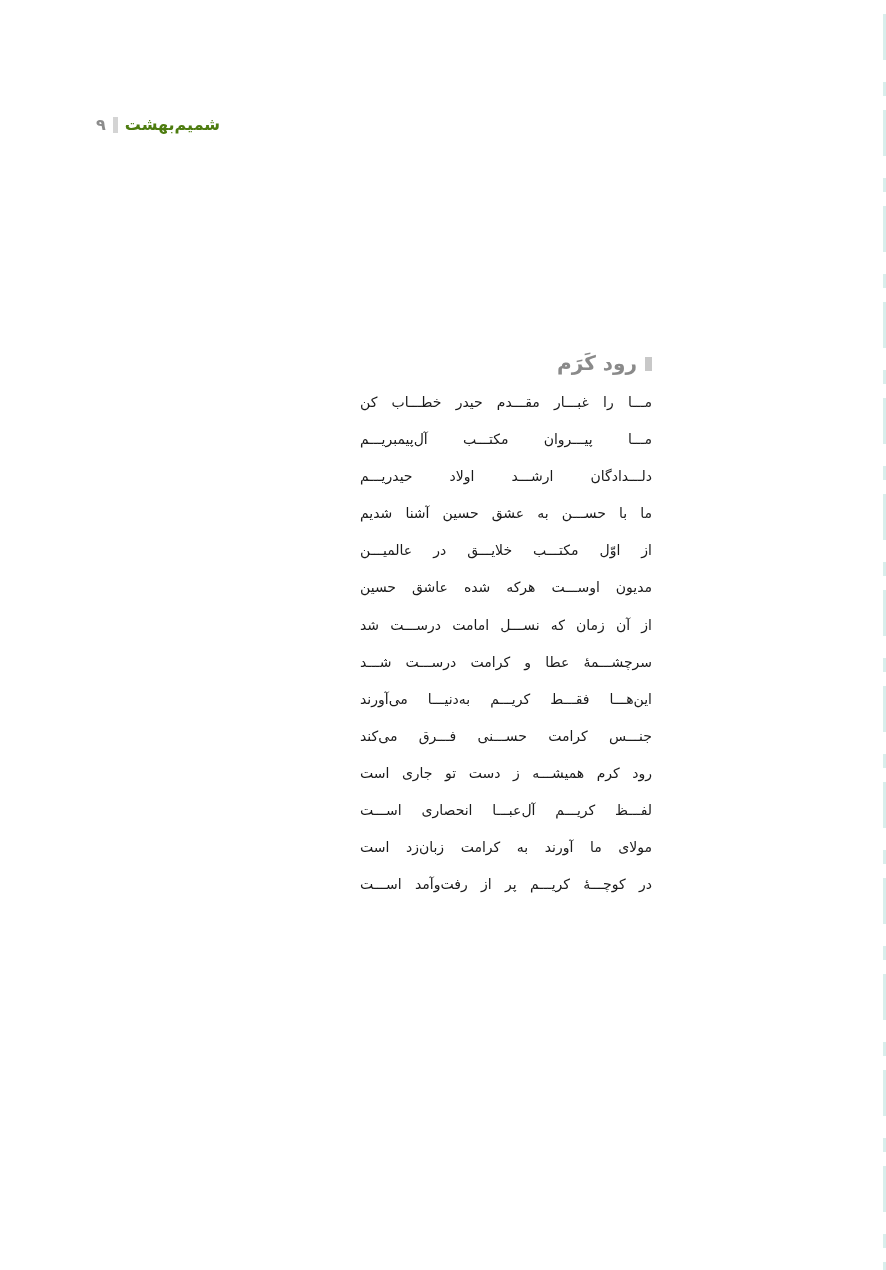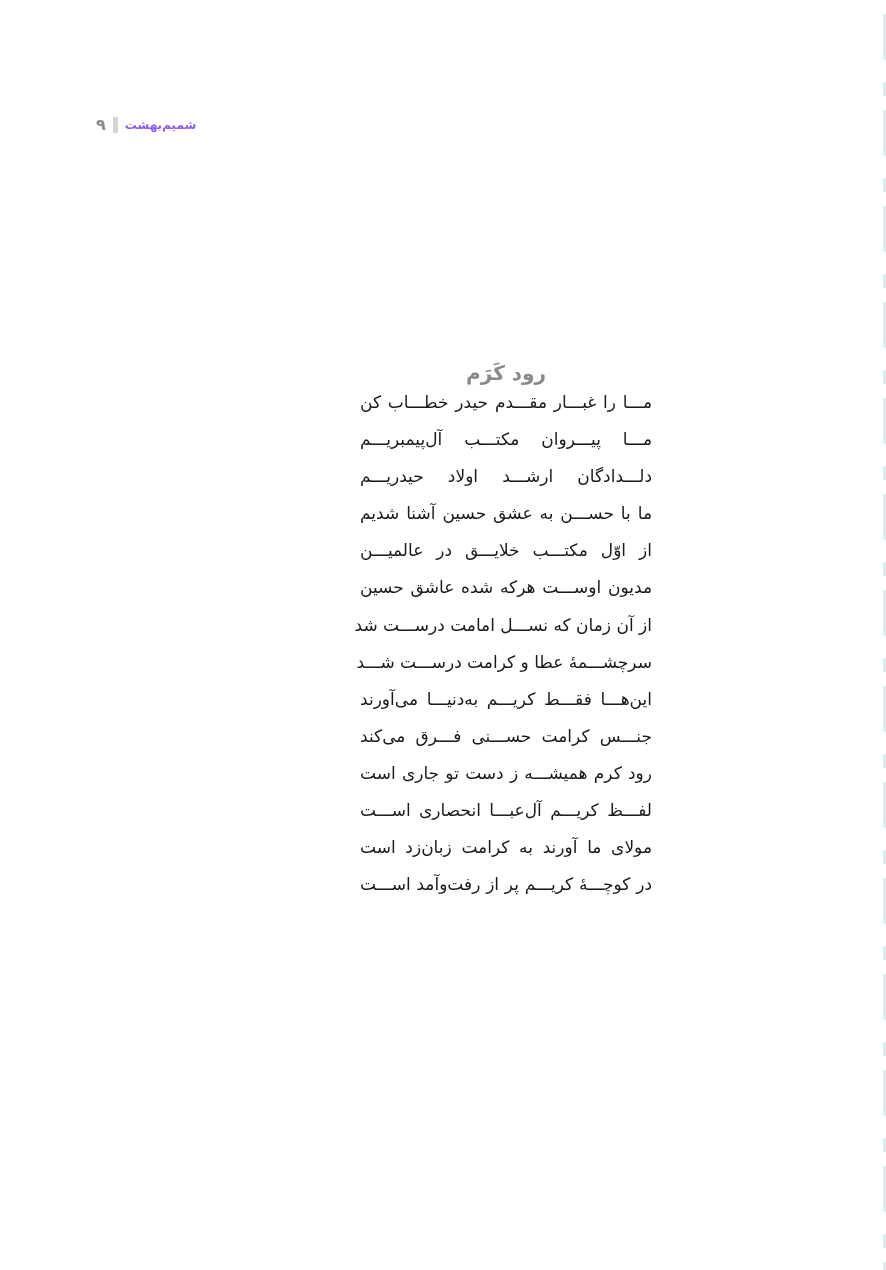--- a/index.html
+++ b/index.html
@@ -38,37 +38,37 @@
       font-weight: bold;
       color: #8c8c8c;
       line-height: 24px;
     }
     .header-bar {
       width: 5px;
       height: 16px;
       background: #d4d4d4;
     }
     .book-title {
-      font-size: 12px;
+      font-size: 16px;
       font-weight: bold;
-      color: #8b5cf6;
+      color: #4d7c0f;
       direction: rtl;
       line-height: 24px;
     }
     
     .poem-section {
       position: absolute;
       top: 346px;
       left: 360px;
       width: 292px;
     }
     .poem-title-row {
       direction: rtl;
       display: flex;
-      flex-direction: column;
+      flex-direction: row;
       align-items: center;
       gap: 8px;
       height: 34px;
       margin-bottom: 4px;
       text-align: center;
     }
     .title-marker {
       width: 7px;
       height: 14px;
       background: #c8c8c8;
@@ -80,21 +80,21 @@
       color: #8a8a8a;
       line-height: 34px;
     }
     .poem-lines {
       direction: rtl;
       list-style: none;
       margin: 0;
       padding: 0;
     }
     .poem-line {
-      font-size: 17px;
+      font-size: 14px;
       color: #1a1a1a;
       height: 37.1px;
       line-height: 37.1px;
       text-align: justify;
       text-align-last: justify;
       white-space: nowrap;
       overflow: visible;
     }
     
     .edge-strip {

